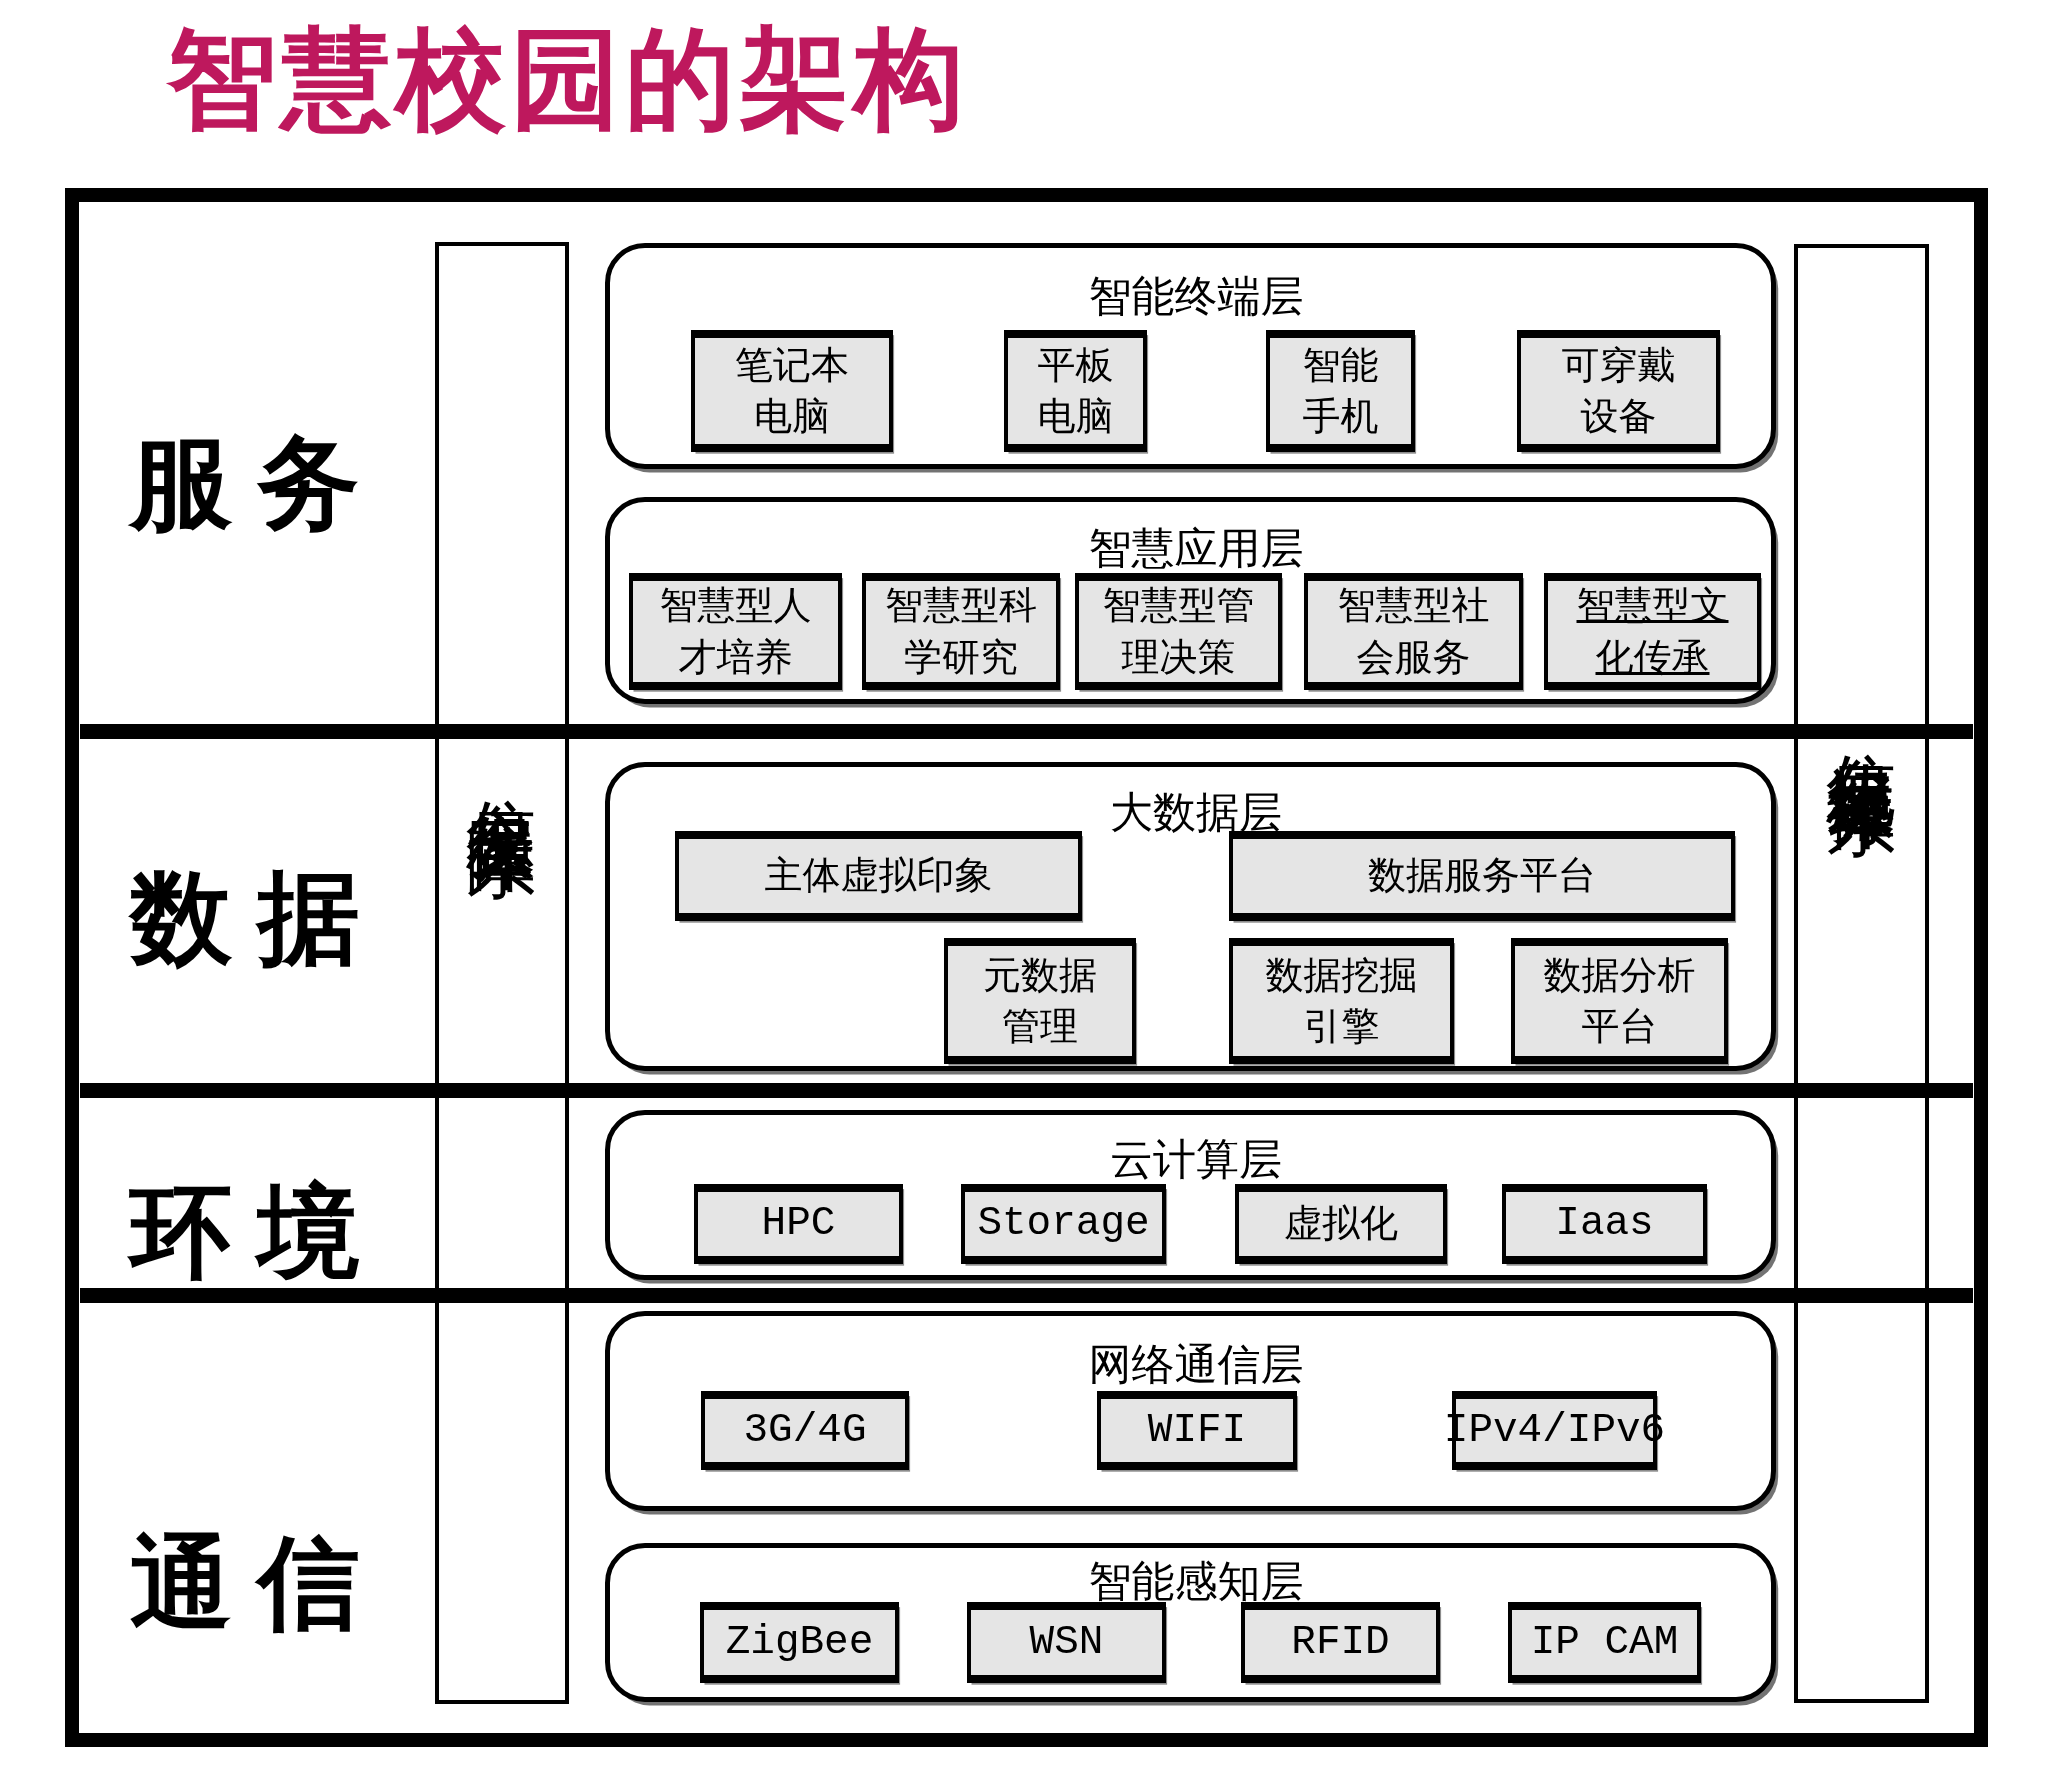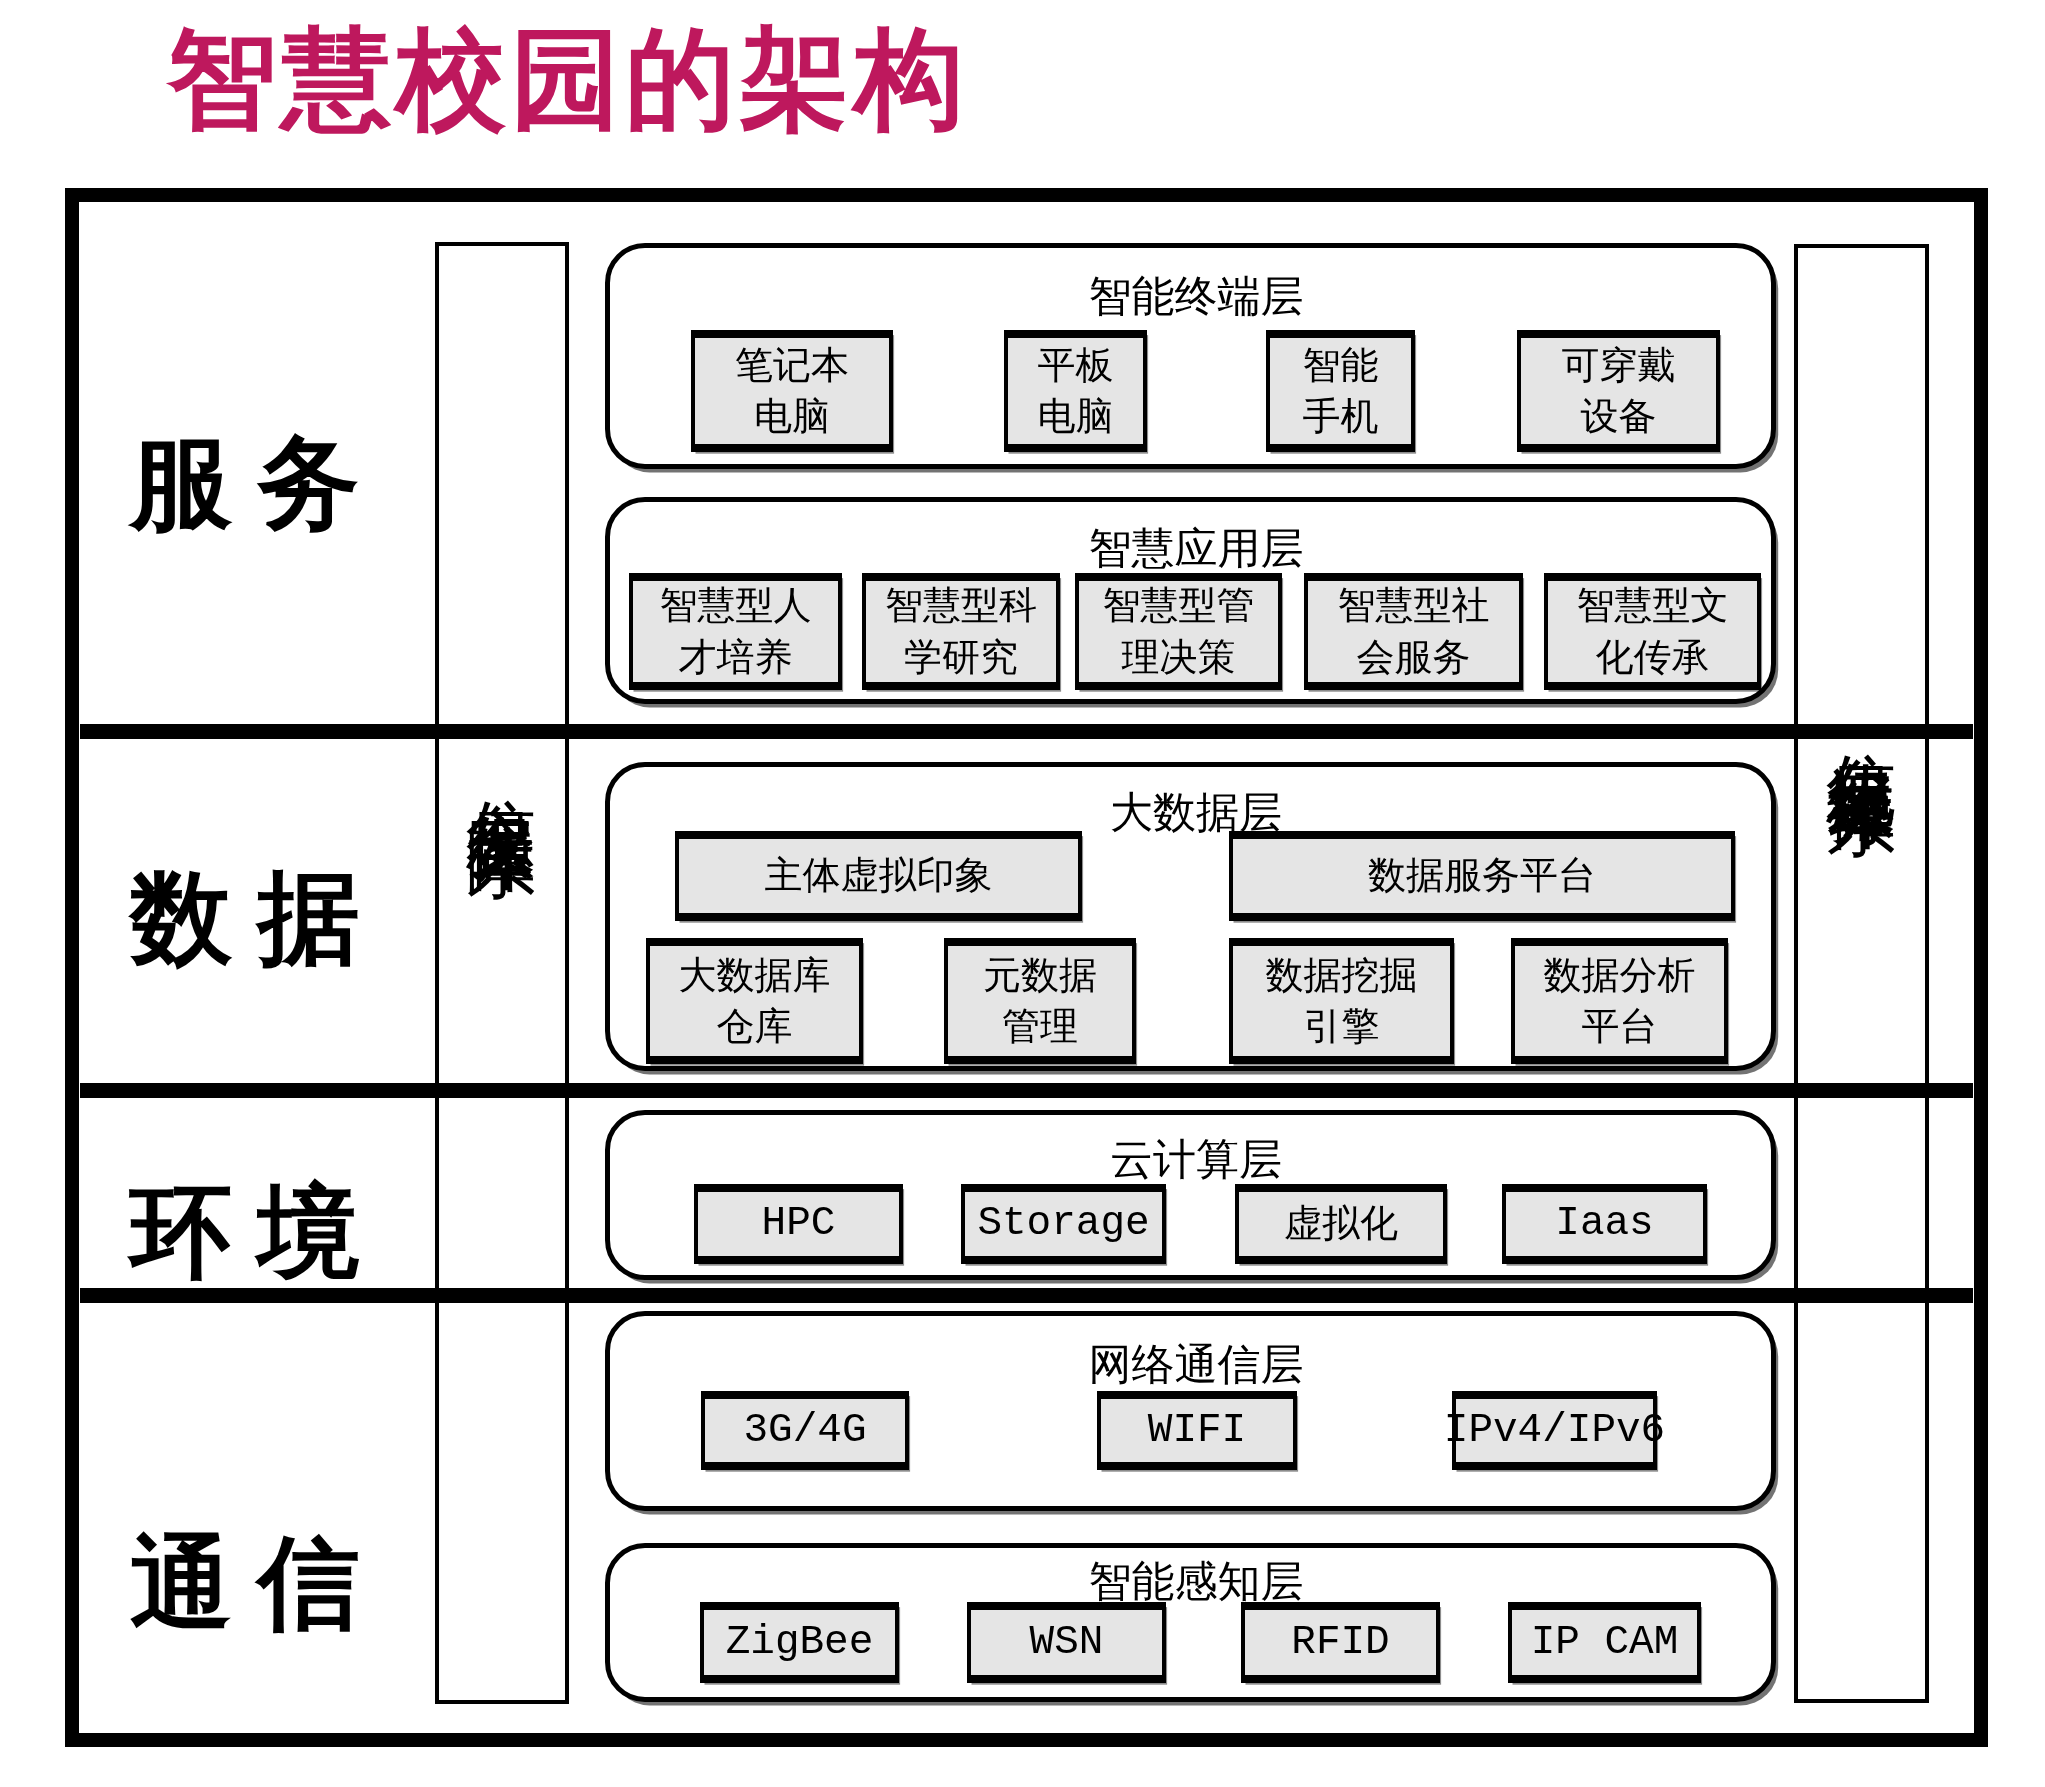--- a/index.html
+++ b/index.html
@@ -140,21 +140,21 @@
   .it-t1 { left: 691px; top: 330px; width: 202px; height: 122px; }
   .it-t2 { left: 1004px; top: 330px; width: 143px; height: 122px; }
   .it-t3 { left: 1266px; top: 330px; width: 149px; height: 122px; }
   .it-t4 { left: 1517px; top: 330px; width: 203px; height: 122px; }
 
   
   .it-a1 { left: 629px; top: 573px; width: 213px; height: 117px; }
   .it-a2 { left: 862px; top: 573px; width: 198px; height: 117px; }
   .it-a3 { left: 1075px; top: 573px; width: 207px; height: 117px; }
   .it-a4 { left: 1304px; top: 573px; width: 219px; height: 117px; }
-  .it-a5 { left: 1544px; top: 573px; width: 217px; height: 117px; }
+  .it-a5 { left: 1544px; top: 573px; width: 217px; height: 117px; text-decoration: underline; }
 
   
   .it-b1 { left: 675px; top: 831px; width: 407px; height: 90px; font-family: Liberation Serif, serif; }
   .it-b2 { left: 1229px; top: 831px; width: 506px; height: 90px; }
   .it-b3 { left: 646px; top: 938px; width: 217px; height: 126px; }
   .it-b4 { left: 944px; top: 938px; width: 192px; height: 126px; }
   .it-b5 { left: 1229px; top: 938px; width: 225px; height: 126px; }
   .it-b6 { left: 1511px; top: 938px; width: 217px; height: 126px; }
 
   
@@ -219,22 +219,20 @@
 理决策</div>
   <div class="abs item it-a4">智慧型社
 会服务</div>
   <div class="abs item it-a5">智慧型文
 化传承</div>
 
   <div class="abs layer layer-bigdata"></div>
   <div class="abs layer-title lt-bigdata">大数据层</div>
   <div class="abs item it-b1">主体虚拟印象</div>
   <div class="abs item it-b2">数据服务平台</div>
-  <div class="abs item it-b3">大数据库
-仓库</div>
   <div class="abs item it-b4">元数据
 管理</div>
   <div class="abs item it-b5">数据挖掘
 引擎</div>
   <div class="abs item it-b6">数据分析
 平台</div>
 
   <div class="abs layer layer-cloud"></div>
   <div class="abs layer-title lt-cloud">云计算层</div>
   <div class="abs item item-en it-c1">HPC</div>

